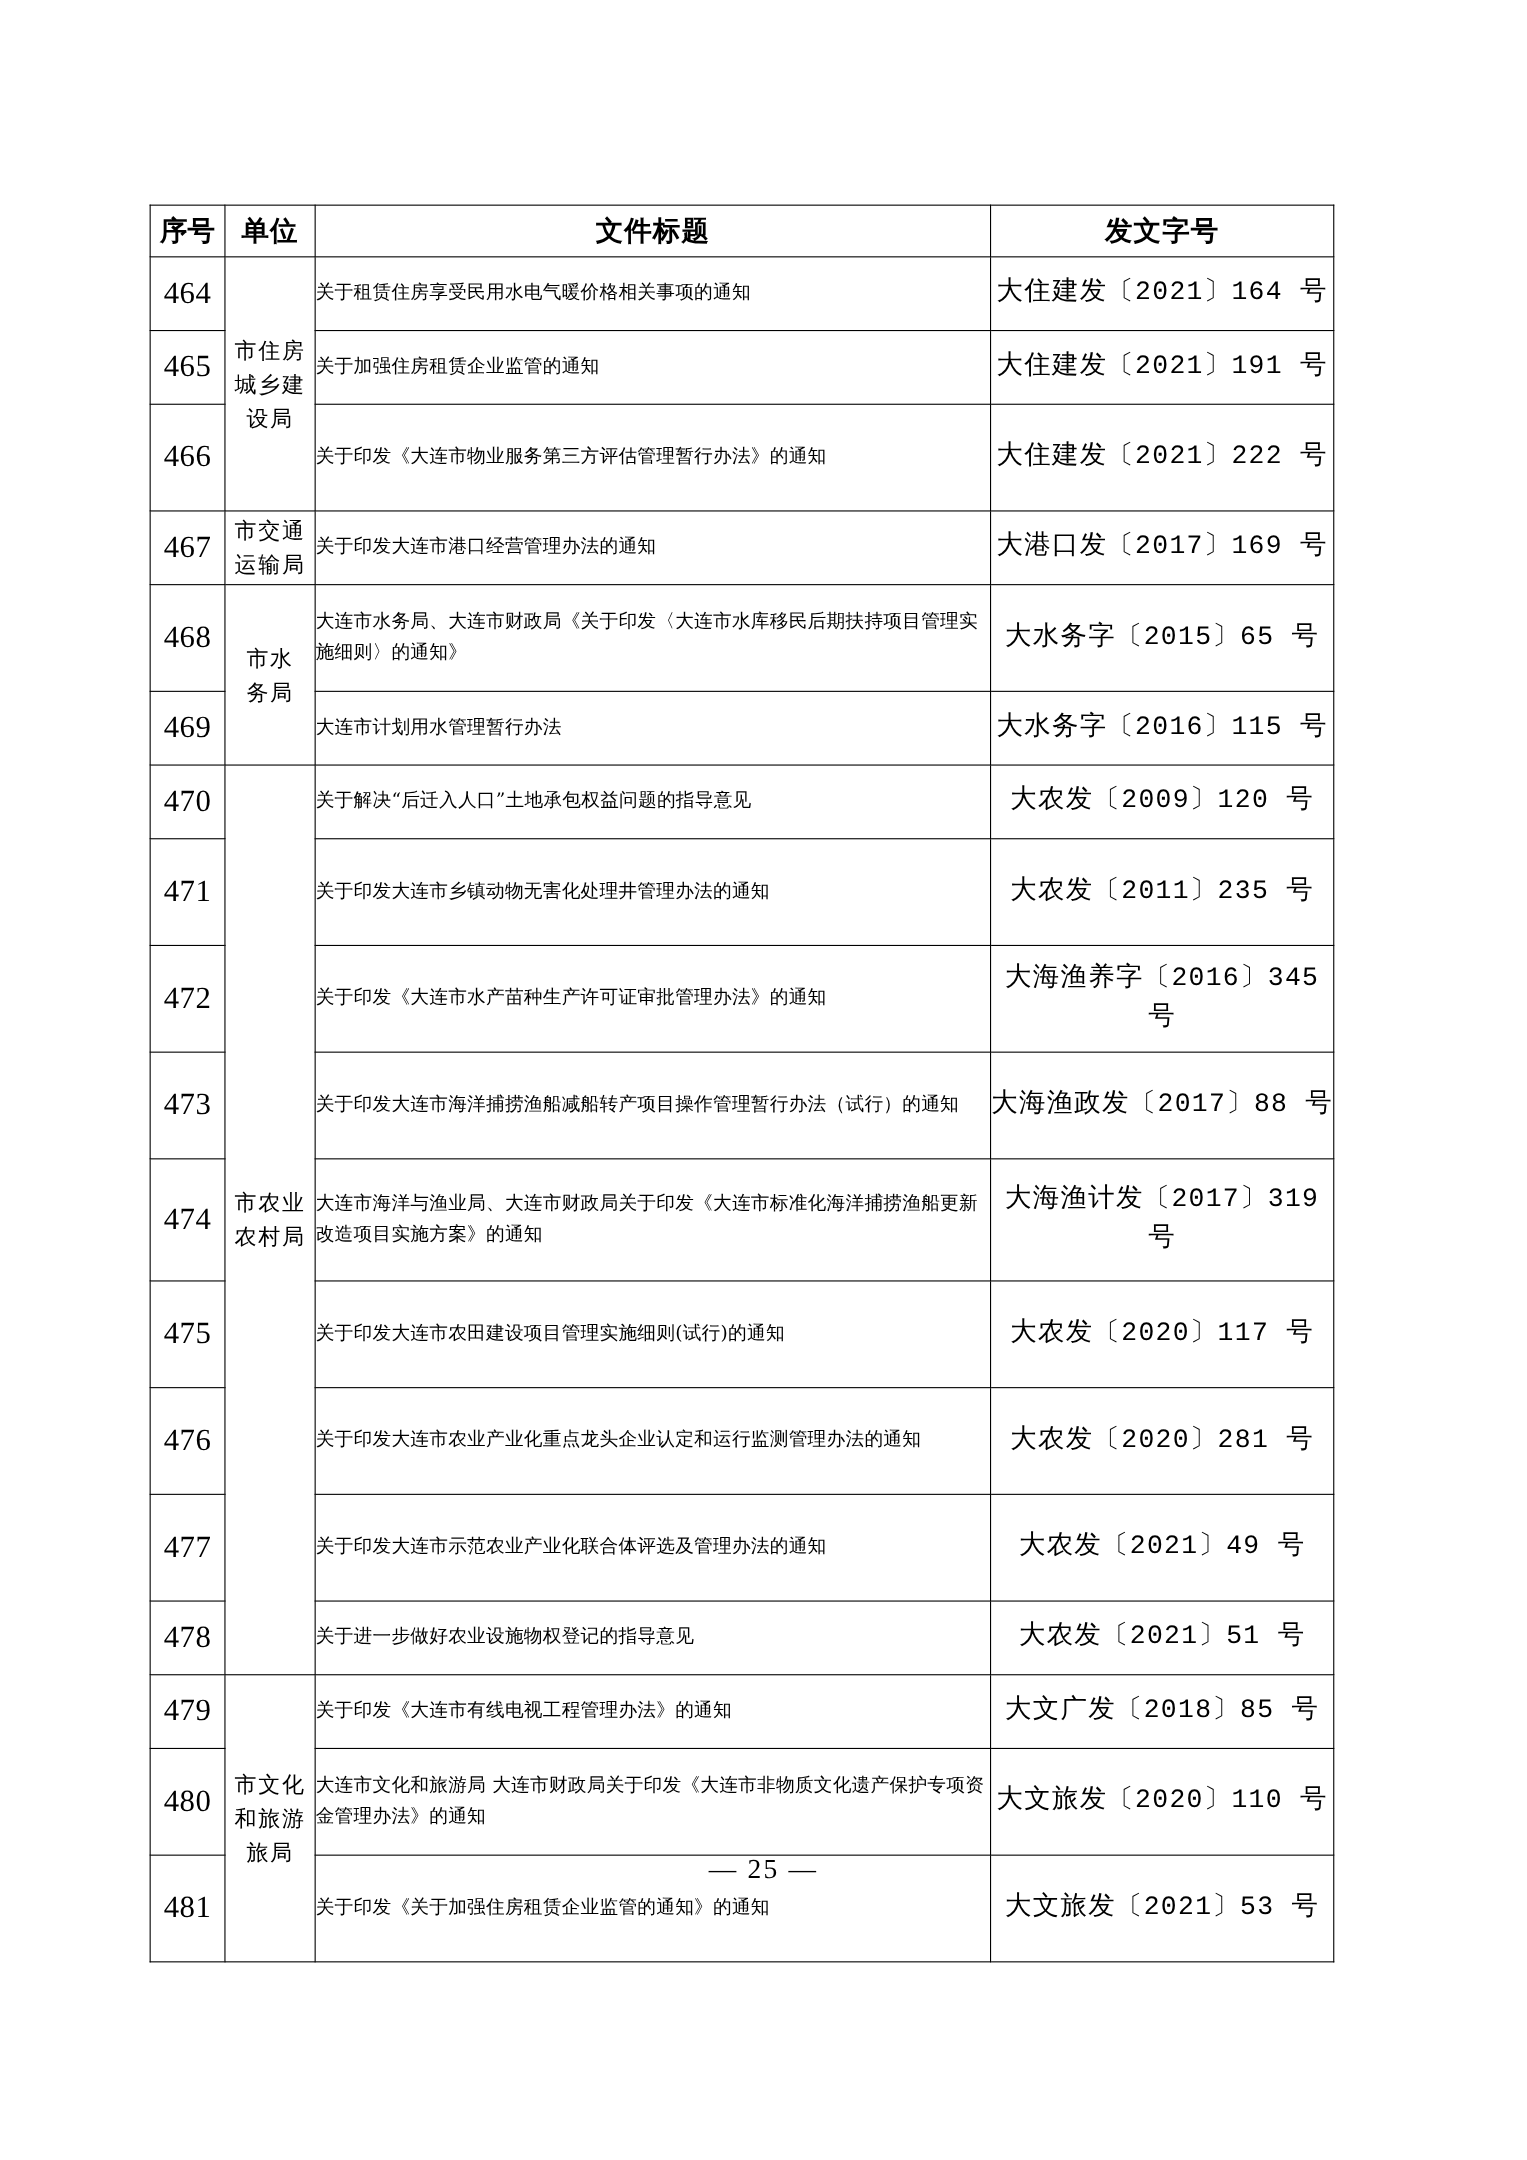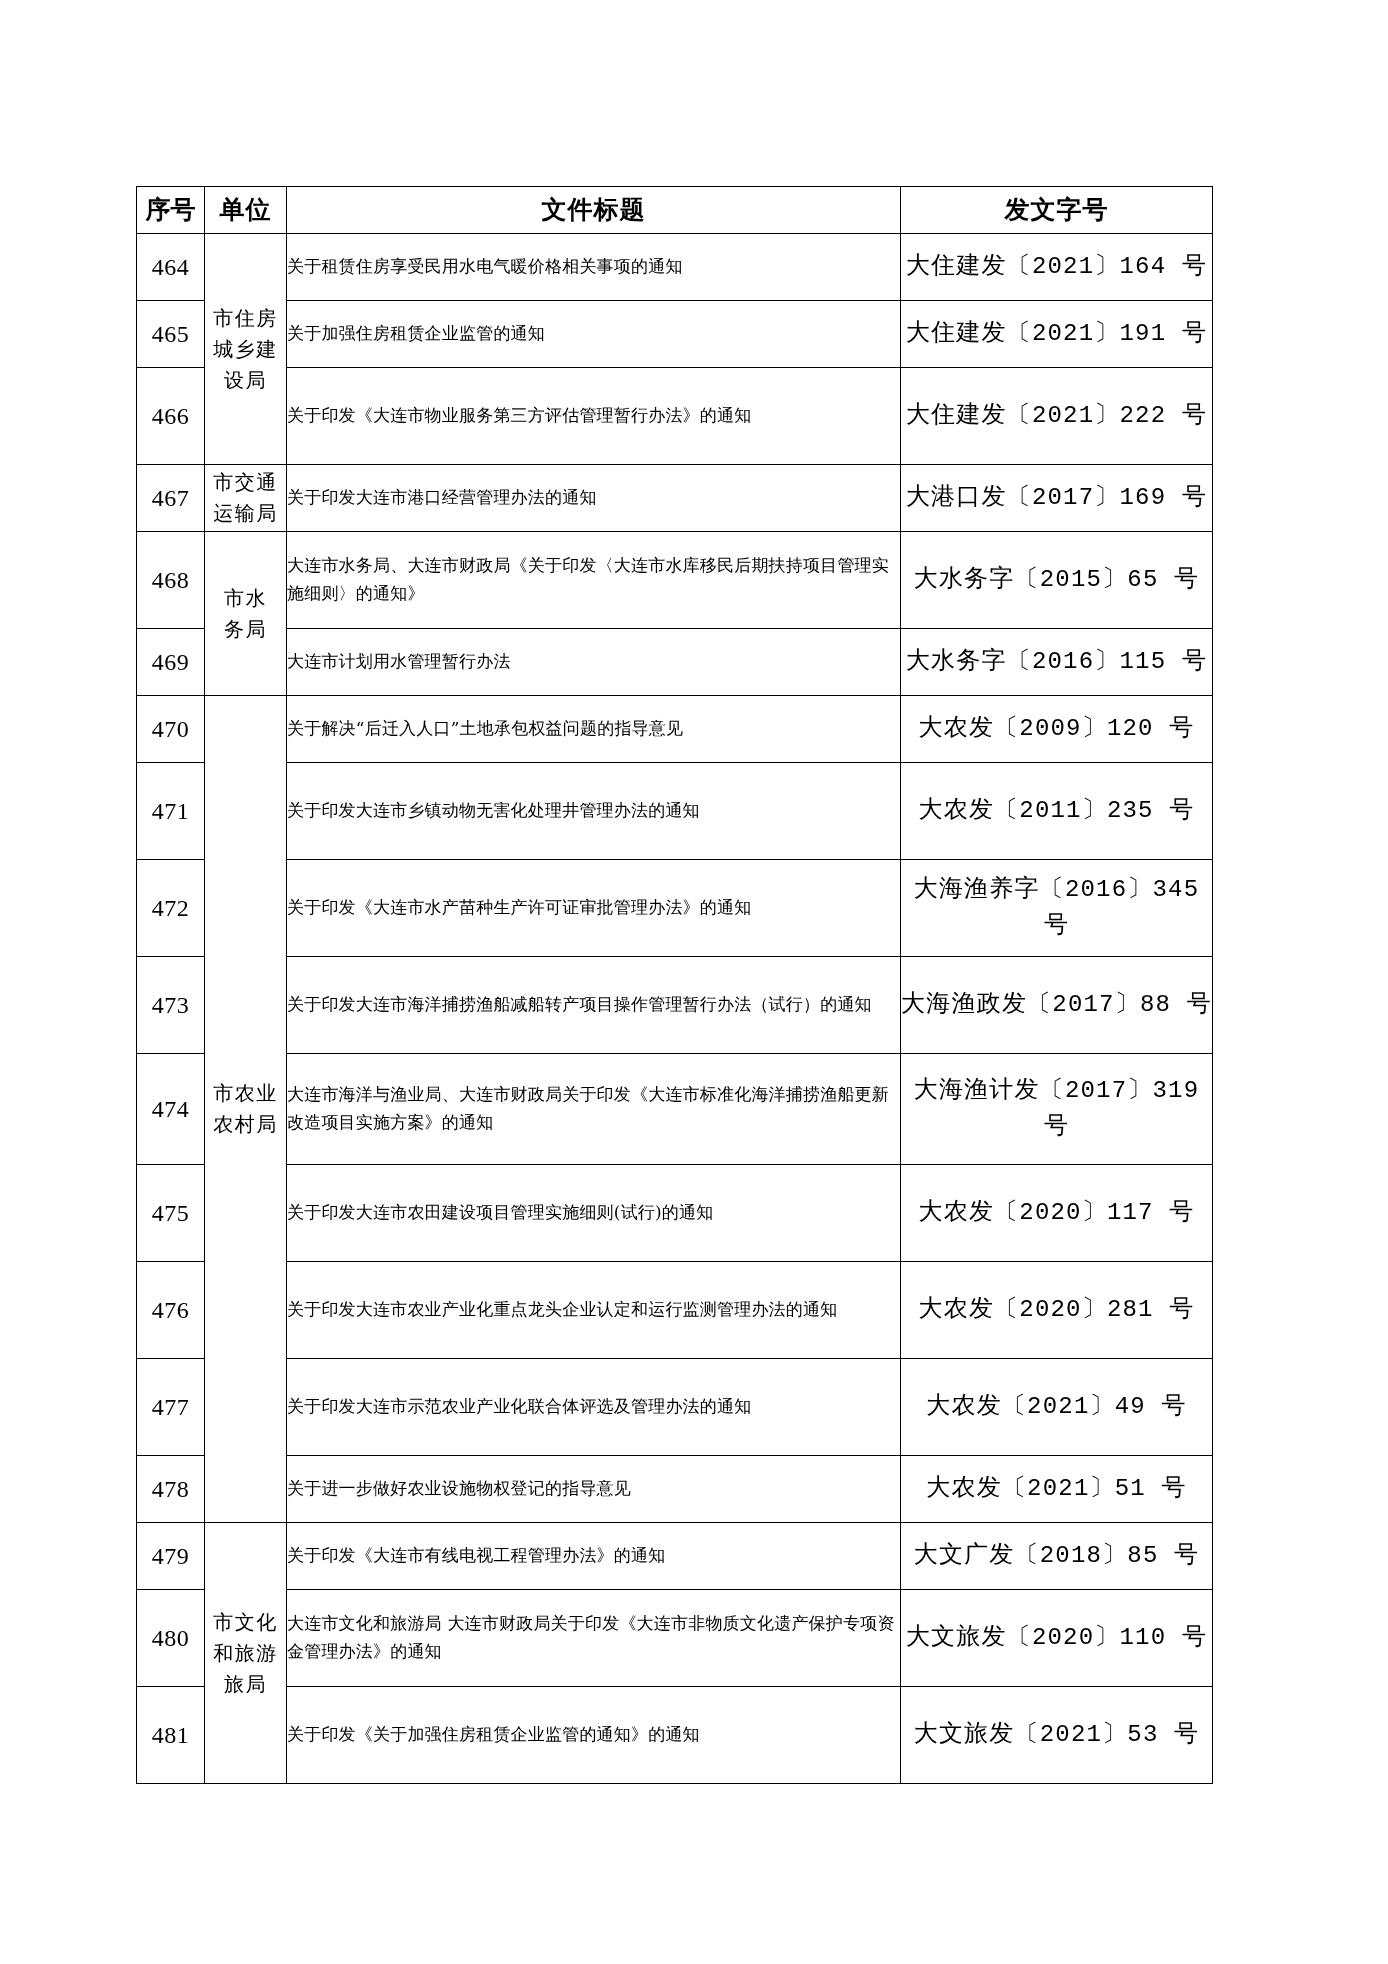--- a/index.html
+++ b/index.html
@@ -52,21 +52,21 @@
     font-weight: bold;
     line-height: 1.35;
     letter-spacing: 1px;
     height: 46px;
     font-family: "DejaVu Sans", "Liberation Sans", sans-serif;
   }
   .hdr-seq { letter-spacing: 0px; }
 
   .seq {
     text-align: center;
-    font-size: 24px;
+    font-size: 28px;
     font-family: "Liberation Serif", "DejaVu Serif", serif;
     letter-spacing: 0.5px;
   }
 
   .unit {
     text-align: center;
     font-size: 20px;
     line-height: 1.55;
     letter-spacing: 1.5px;
     white-space: pre-line;
@@ -224,14 +224,15 @@
           <td class="num">大文旅发〔2020〕110 号</td>
         </tr>
         <tr class="h3">
           <td class="seq">481</td>
           <td class="title">关于印发《关于加强住房租赁企业监管的通知》的通知</td>
           <td class="num">大文旅发〔2021〕53 号</td>
         </tr>
       </tbody>
   </table>
 
+  <div class="footer">— 25 —</div>
 
 </div>
 
 </body></html>

